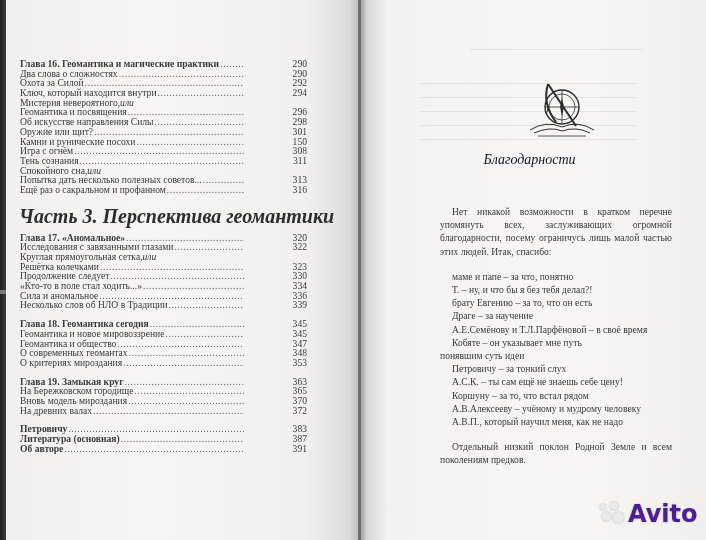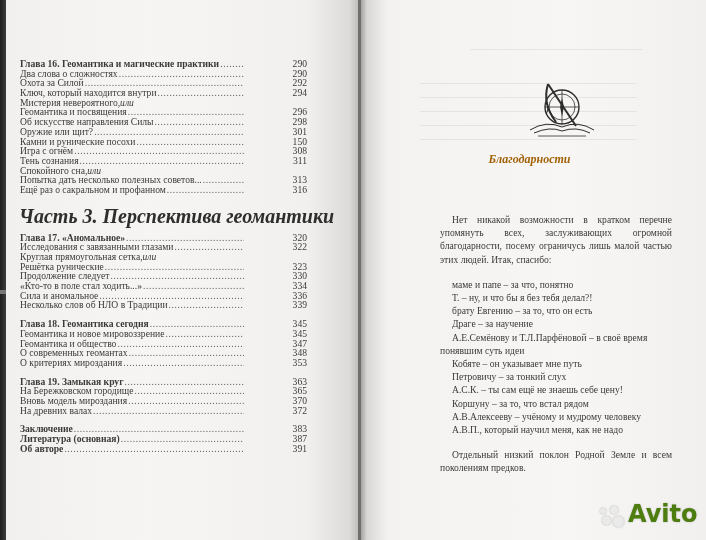--- a/index.html
+++ b/index.html
@@ -42,32 +42,32 @@
   .gap { height: 9px; }
   .part-title {
     font-weight: bold; font-style: italic; font-size: 20px; color:#2e2e2e;
     height: 30px; line-height: 30px; margin: 6px 0 2px -1px; white-space: nowrap;
   }
   .it { font-style: italic; }
   
   .emblem { position: absolute; left: 516px; top: 80px; width: 90px; height: 60px; }
   .ack-title {
     position: absolute; left: 353px; width: 353px; top: 152px; text-align: center;
-    font-weight: bold; font-style: italic; font-size: 12px; color:#a16207;
-  }
-  .ack-body { position: absolute; left: 440px; top: 213px; width: 232px; font-size: 9.6px; line-height: 13.2px; color:#3a3a3a; }
+    font-weight: normal; font-style: italic; font-size: 14px; color:#0f172a;
+  }
+  .ack-body { position: absolute; left: 440px; top: 205px; width: 232px; font-size: 9.6px; line-height: 13.2px; color:#3a3a3a; }
   .para { text-indent: 12px; text-align: justify; }
   .list { margin-top: 12px; }
   .list .li { padding-left: 12px; white-space: nowrap; }
   .list .li.cont { padding-left: 0; }
   .para2 { margin-top: 12px; text-indent: 12px; }
   .watermark {
     position: absolute; left: 600px; top: 500px; font-family: "DejaVu Sans", sans-serif;
-    font-size: 24px; font-weight: bold; color: #4d7c0f; text-shadow: 0 0 2px #b8b8b8;
-    display: flex; align-items: flex-end; gap: 2px;
+    font-size: 24px; font-weight: bold; color: #4c1d95; text-shadow: 0 0 2px #b8b8b8;
+    display: flex; align-items: flex-start; gap: 2px;
   }
   .wm-dots { position: relative; width: 26px; height: 24px; }
   .wm-dots span { position:absolute; border-radius:50%; background:#eaeaea; box-shadow: 0 0 2px #aaa; }
 </style>
 </head>
 <body>
 
 <div class="spread">
   <div class="left-edge">
       <div class="stripe"></div>
@@ -171,21 +171,21 @@
           <span class="dots"></span>
           <span class="p">322</span>
         </div>
         <div class="toc-row nodots">
           <span class="t">Круглая прямоугольная сетка,</span>
           <span class="t it"> или</span>
           <span class="dots"></span>
           <span class="p"></span>
         </div>
         <div class="toc-row">
-          <span class="t">Решётка рунические</span>
+          <span class="t">Решётка колечками</span>
           <span class="dots"></span>
           <span class="p">323</span>
         </div>
         <div class="toc-row">
           <span class="t">Продолжение следует</span>
           <span class="dots"></span>
           <span class="p">330</span>
         </div>
         <div class="toc-row">
           <span class="t">«Кто-то в поле стал ходить...»</span>
@@ -250,21 +250,21 @@
         </div>
         <div class="toc-row">
           <span class="t">На древних валах</span>
           <span class="dots"></span>
           <span class="p">372</span>
         </div>
       </div>
     <div class="gap"></div>
     <div id="toc-e">
         <div class="toc-row bold">
-          <span class="t">Заключение</span>
+          <span class="t">Петровичу</span>
           <span class="dots"></span>
           <span class="p">383</span>
         </div>
         <div class="toc-row bold">
           <span class="t">Литература (основная)</span>
           <span class="dots"></span>
           <span class="p">387</span>
         </div>
         <div class="toc-row bold">
           <span class="t">Об авторе</span>
@@ -295,22 +295,22 @@
   <div class="ack-title">Благодарности</div>
 
   <div class="ack-body">
     <p class="para">Нет никакой возможности в кратком перечне упомянуть всех, заслуживающих огромной благодарности, посему ограничусь лишь малой частью этих людей. Итак, спасибо:</p>
     <div class="list">
       <div class="li">маме и папе – за что, понятно</div>
       <div class="li">Т. – ну, и что бы я без тебя делал?!</div>
       <div class="li">брату Евгению – за то, что он есть</div>
       <div class="li">Драге – за научение</div>
       <div class="li">А.Е.Семёнову и Т.Л.Парфёновой – в своё время</div>
+      <div class="li">Кобяте – он указывает мне путь</div>
       <div class="li cont">понявшим суть идеи</div>
-      <div class="li">Кобяте – он указывает мне путь</div>
       <div class="li">Петровичу – за тонкий слух</div>
       <div class="li">А.С.К. – ты сам ещё не знаешь себе цену!</div>
       <div class="li">Коршуну – за то, что встал рядом</div>
       <div class="li">А.В.Алексееву – учёному и мудрому человеку</div>
       <div class="li">А.В.П., который научил меня, как не надо</div>
     </div>
     <p class="para para2">Отдельный низкий поклон Родной Земле и всем поколениям предков.</p>
   </div>
 
   <div class="watermark">

